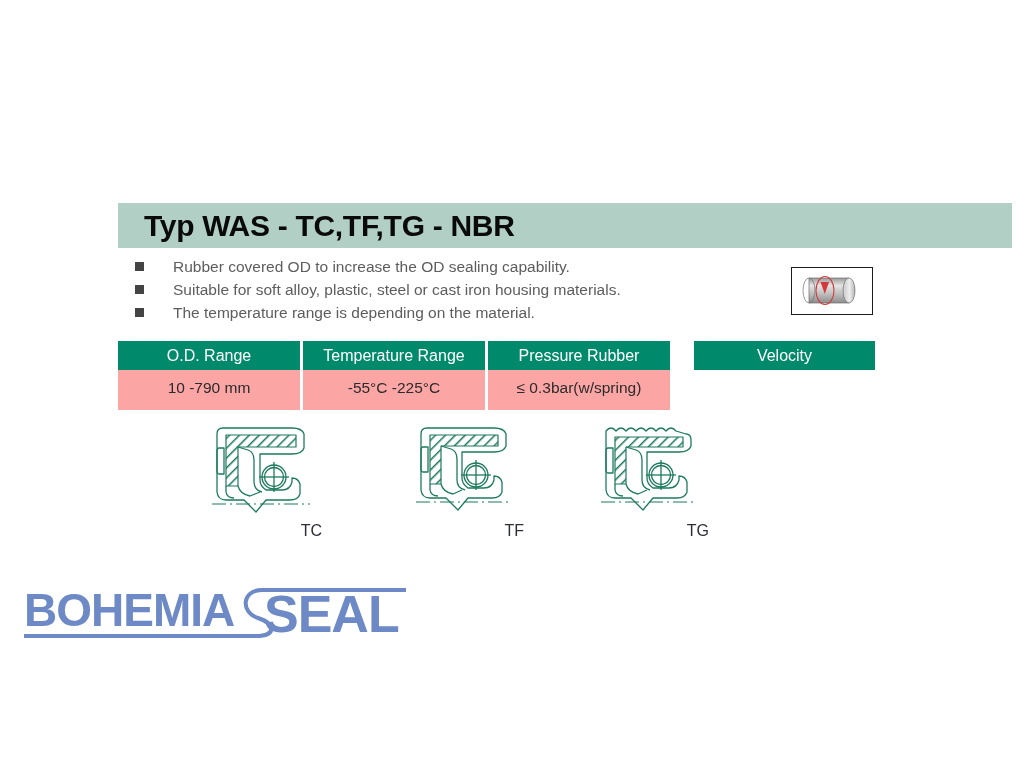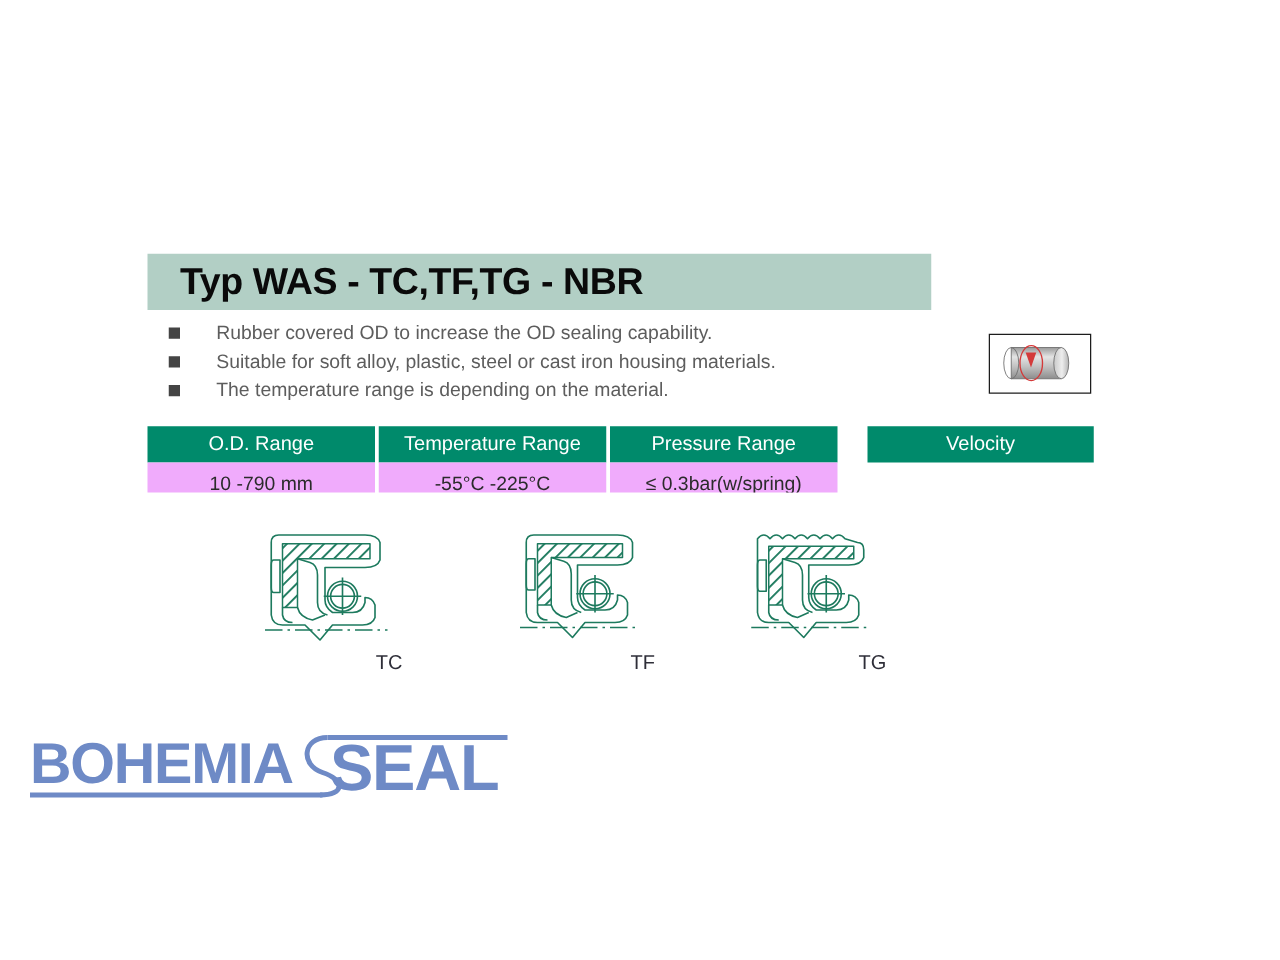--- a/index.html
+++ b/index.html
@@ -14,21 +14,21 @@
     overflow: hidden;
     font-family: "Liberation Sans", sans-serif;
     -webkit-font-smoothing: antialiased;
   }
 
   
   #title-banner {
     position: absolute;
     left: 118px;
     top: 203px;
-    width: 627px;
+    width: 894px;
     height: 45px;
     background: #b2cfc5;
   }
   #title-text {
     position: absolute;
     left: 26px;
     top: 50%;
     transform: translateY(-50%);
     font-size: 30px;
     font-weight: bold;
@@ -100,23 +100,23 @@
     background: #008a6b;
     color: #ffffff;
     height: 29px;
     line-height: 29px;
     text-align: center;
     font-size: 16px;
     white-space: nowrap;
     overflow: hidden;
   }
   .spec-cell {
-    background: #f0abfc;
+    background: #fca5a5;
     color: #2b2b2b;
-    height: 24px;
+    height: 40px;
     line-height: 36px;
     text-align: center;
     font-size: 15.5px;
     white-space: nowrap;
     overflow: hidden;
   }
 
   
   .seal-fig {
     position: absolute;
@@ -204,21 +204,21 @@
 <div id="spec-table">
   <div class="spec-col c0">
     <div class="spec-head">O.D. Range</div>
     <div class="spec-cell">10 -790 mm</div>
   </div>
   <div class="spec-col c1">
     <div class="spec-head">Temperature Range</div>
     <div class="spec-cell">-55°C -225°C</div>
   </div>
   <div class="spec-col c2">
-    <div class="spec-head">Pressure Range</div>
+    <div class="spec-head">Pressure Rubber</div>
     <div class="spec-cell">≤ 0.3bar(w/spring)</div>
   </div>
   <div class="spec-col c3">
     <div class="spec-head">Velocity</div>
   </div>
 </div>
 
 <div class="seal-fig" id="seal-fig-0">
   <svg class="seal-art" width="118" height="100" viewBox="0 0 118 100">
     <defs>

